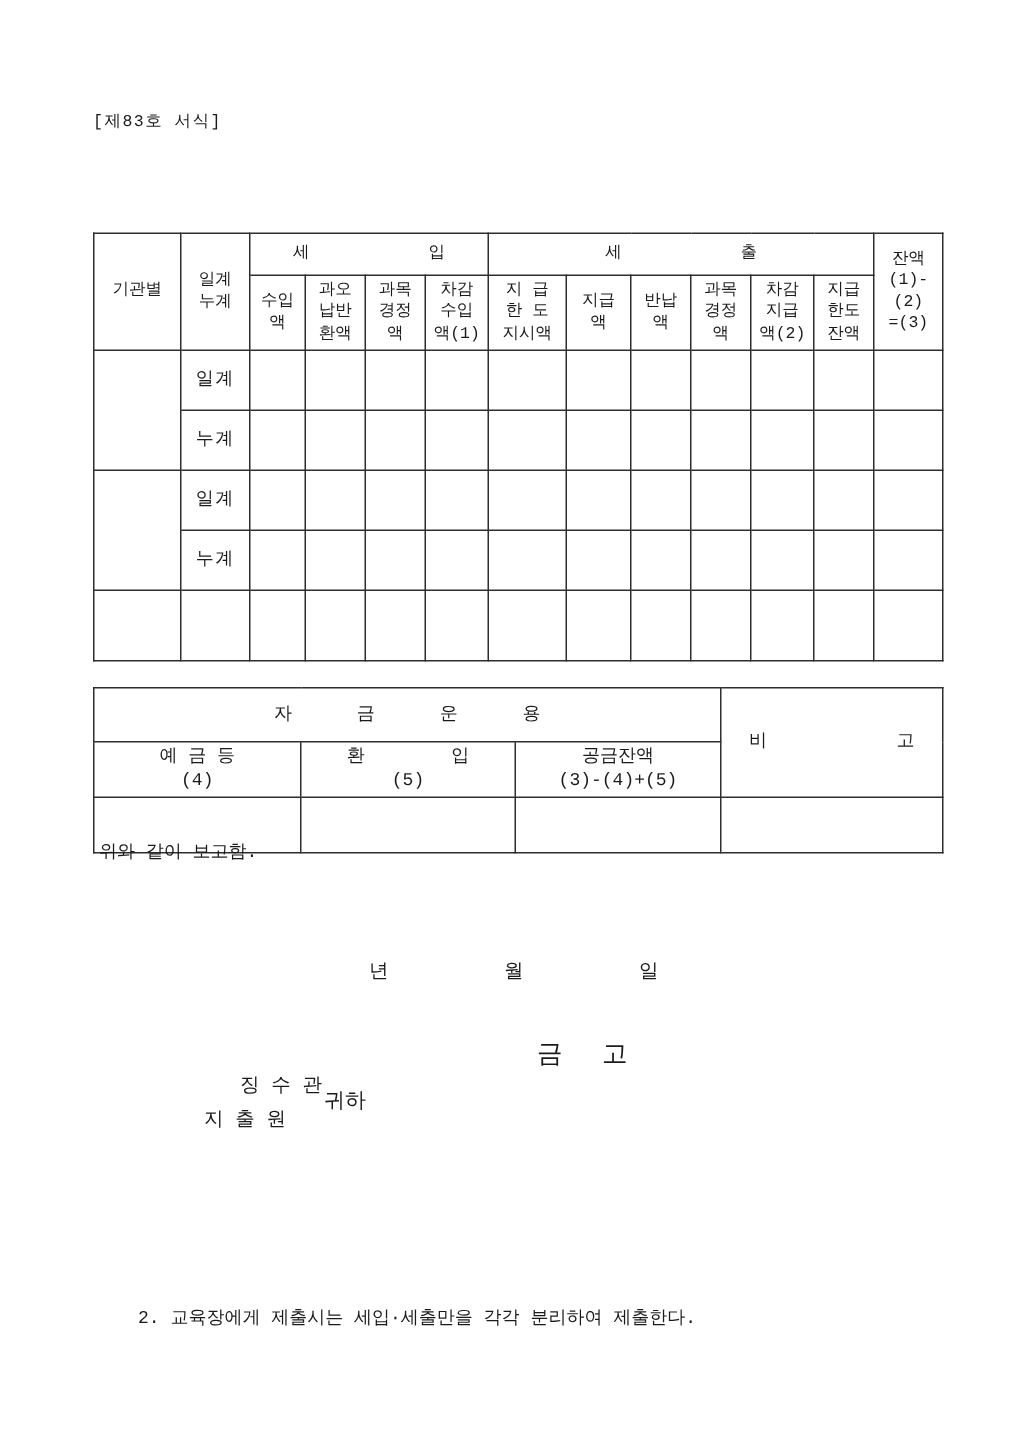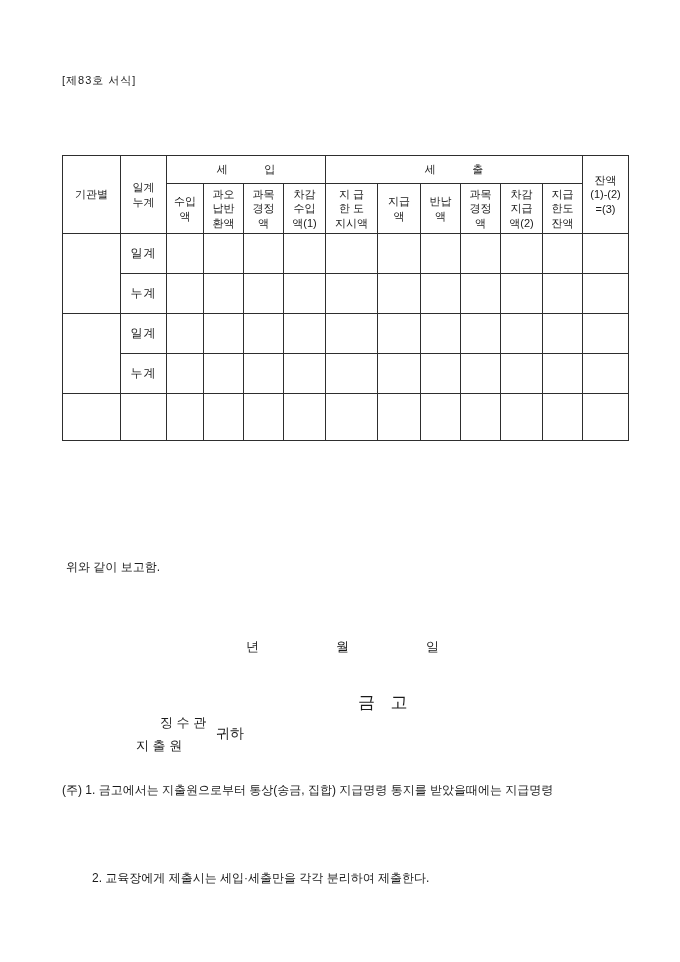--- a/index.html
+++ b/index.html
@@ -1,19 +1,19 @@
 <!DOCTYPE html>
 <html><head>
 <meta charset="utf-8">
 <style>
   html,body{margin:0;padding:0;}
   body{background:#ffffff;}
   .page{
     position:relative;width:680px;height:940px;background:#ffffff;
-    font-family:Liberation Sans, sans-serif;color:#1a1a1a;
+    font-family:Liberation Mono, monospace;color:#1a1a1a;
     overflow:hidden;
   }
   .form-number{position:absolute;left:62px;top:73px;font-size:11px;letter-spacing:1px;}
   .title{
     position:absolute;left:0;top:92px;width:100%;text-align:center;
     font-size:23px;font-weight:bold;letter-spacing:5px;margin:0;
   }
   table{border-collapse:collapse;table-layout:fixed;position:absolute;left:62px;}
   .main-table{top:155px;width:566px;}
   .fund-table{top:458px;width:566px;}
@@ -168,28 +168,55 @@
           <td></td>
       <td></td>
           <td></td>
       <td></td>
           <td></td>
       <td></td>
     </tr>
   </tbody>
     </table>
 
+  <table class="fund-table">
+    <colgroup>
+      <col style="width:138px">
+        <col style="width:143px">
+        <col style="width:137px">
+        <col style="width:148px">
+    </colgroup>
+    <tbody>
+        <tr style="height:36px">
+      <td colspan="3">자      금      운      용</td>
+      <td rowspan="2">비            고</td>
+    </tr>
+    <tr style="height:37px">
+      <td>예 금 등
+(4)</td>
+      <td>환        입
+(5)</td>
+      <td>공금잔액
+(3)-(4)+(5)</td>
+    </tr>
+    <tr style="height:37px">
+      <td></td>
+      <td></td>
+      <td></td>
+      <td></td>
+    </tr>
+  </tbody>
+    </table>
 
   <span class="abs report-line">위와 같이 보고함.</span>
 
   <span class="abs date-year">년</span>
   <span class="abs date-month">월</span>
   <span class="abs date-day">일</span>
 
   <span class="abs treasury">금  고</span>
   <span class="abs collector">징 수 관</span>
   <span class="abs disburser">지 출 원</span>
   <span class="abs honorific">귀하</span>
 
-  <span class="abs note1">(주) 1. 금고에서는 지출원으로부터 통상(송금, 집합) 지급명령 통지를 받았을때에는 지급명령</span>
   <span class="abs note3">2. 교육장에게 제출시는 세입·세출만을 각각 분리하여 제출한다.</span>
 
 </div>
 
 </body></html>

